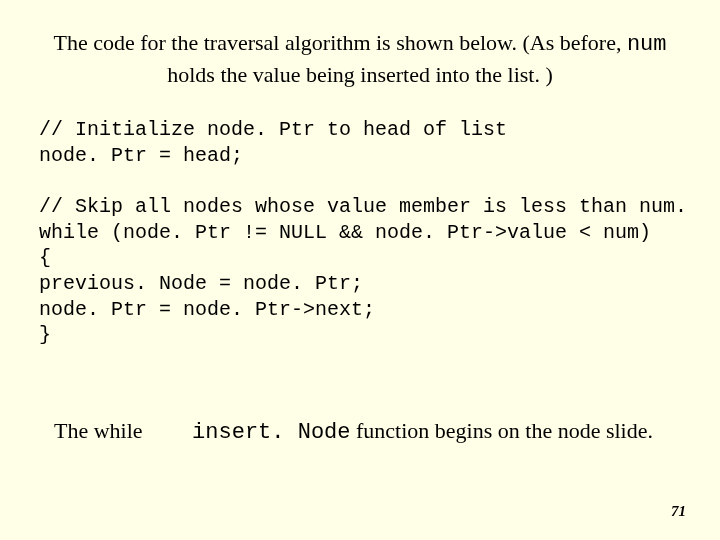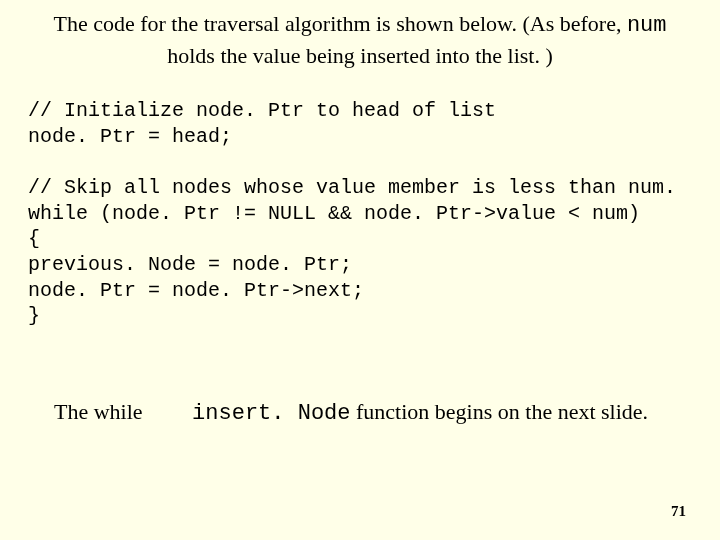--- a/index.html
+++ b/index.html
@@ -8,57 +8,58 @@
     width: 720px;
     height: 540px;
     background: #ffffe8;
     font-family: "Times New Roman", Times, serif;
     color: #000;
   }
   .slide {
     box-sizing: border-box;
     width: 720px;
     height: 540px;
-    padding: 9px 24px 12px 24px;
+    padding: 28px 24px 12px 24px;
     position: relative;
   }
   .intro {
     font-size: 22px;
     text-align: center;
     line-height: 1.35;
     margin: 0 0 28px 0;
     padding: 0 6px;
   }
   .intro .mono {
     font-family: "Courier New", Courier, monospace;
   }
   .code {
     font-family: "Courier New", Courier, monospace;
     font-size: 20px;
     white-space: pre;
     line-height: 1.28;
-    margin: 4px;
+    margin: 15px;
   }
   .closing {
     font-size: 22px;
     text-align: left;
     margin-top: 70px;
     padding-left: 30px;
   }
   .closing .mono {
     font-family: "Courier New", Courier, monospace;
     margin-left: 44px;
   }
   .pagenum {
     position: absolute;
     bottom: 20px;
     right: 34px;
     font-size: 15px;
     font-weight: bold;
     font-family: "Times New Roman", serif;
+    font-style: italic;
   }
 </style>
 </head>
 <body>
 
 <div class="slide">
 
   <p class="intro">
     <span>The code for the traversal algorithm is shown below. (As before, </span><span class="mono">num</span><span> holds the value being inserted into the list. )</span>
   </p>
@@ -67,18 +68,18 @@
 <span>node. Ptr = head;</span>
 <span></span>
 <span>// Skip all nodes whose value member is less than num.</span>
 <span>while (node. Ptr != NULL &amp;&amp; node. Ptr-&gt;value &lt; num)</span>
 <span>{</span>
 <span>previous. Node = node. Ptr;</span>
 <span>node. Ptr = node. Ptr-&gt;next;</span>
 <span>}</span></pre>
 
   <p class="closing">
-    <span>The while </span><span class="mono">insert. Node</span><span> function begins on the next slide.</span>
+    <span>The while </span><span class="mono">insert. Node</span><span> function begins on the node slide.</span>
   </p>
 
   <div class="pagenum">71</div>
 
 </div>
 
 </body></html>

